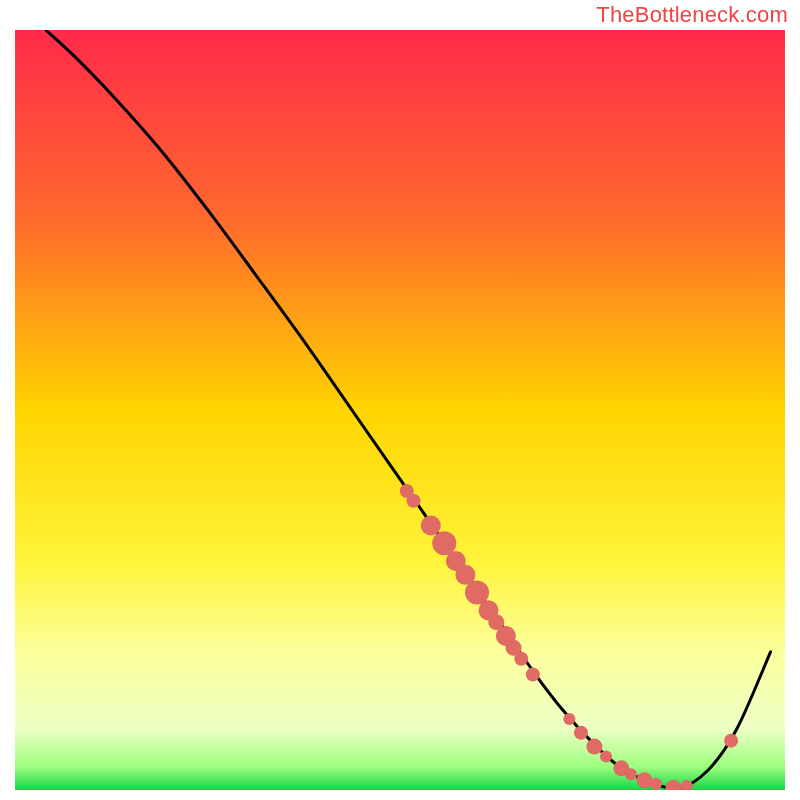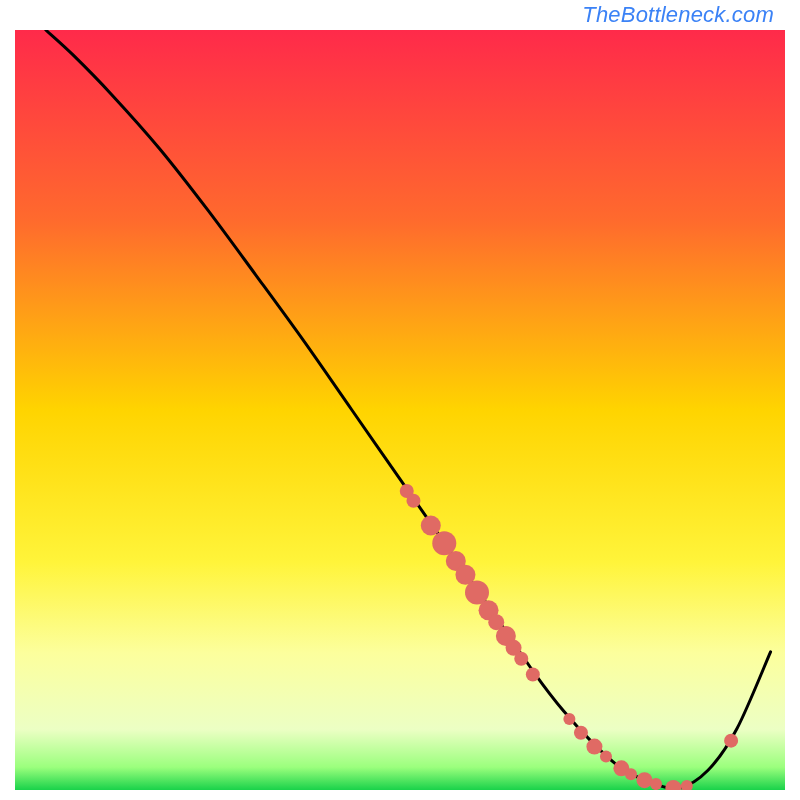--- a/index.html
+++ b/index.html
@@ -12,26 +12,25 @@
     overflow: hidden;
   }
   .stage {
     position: relative;
     width: 800px;
     height: 800px;
   }
   .attribution {
     position: absolute;
     top: 2px;
-    right: 26px;
+    right: 12px;
     font-size: 22px;
     font-weight: 500;
-    color: #3b82f6;
+    color: #ef4444;
     letter-spacing: 0.2px;
-    font-style: italic;
   }
   svg.chart {
     position: absolute;
     top: 0;
     left: 0;
   }
 </style>
 </head>
 <body>
 

